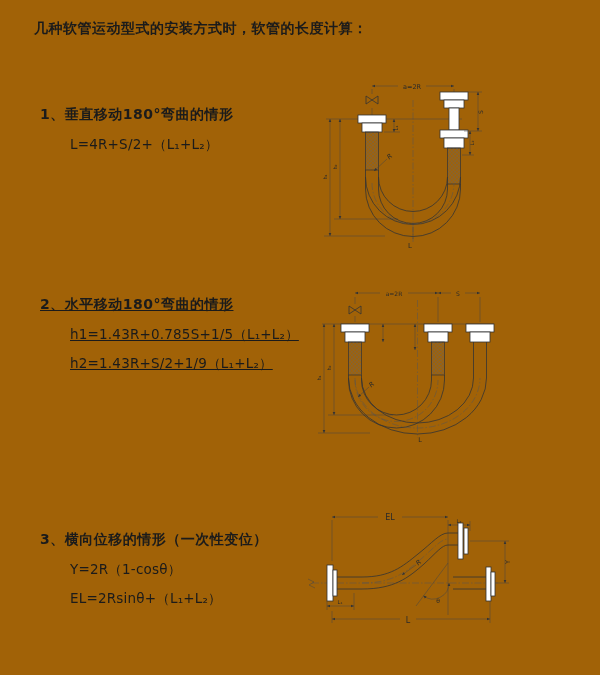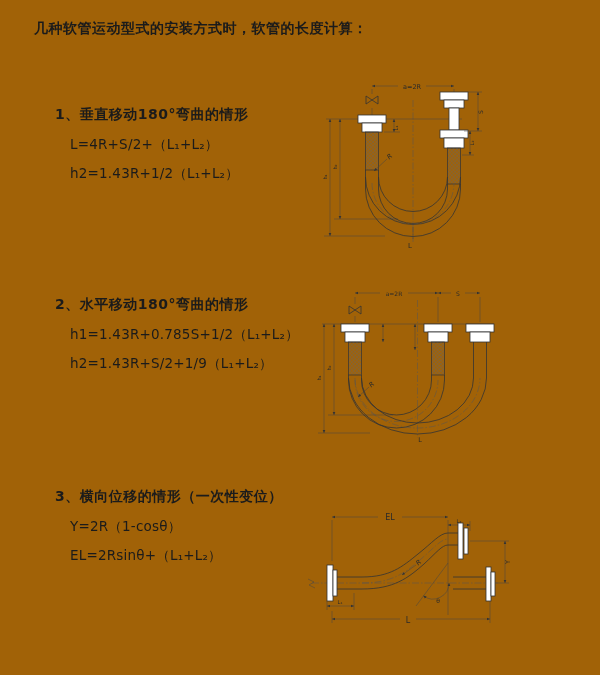--- a/index.html
+++ b/index.html
@@ -1,21 +1,21 @@
 <!DOCTYPE html>
 <html><head>
 <meta charset="utf-8">
 <style>
   html,body{margin:0;padding:0;}
   .page{position:relative;width:600px;height:675px;background:#a16207;overflow:hidden;
         font-family:"DejaVu Sans",sans-serif;color:#1b1b1b;}
   .title{position:absolute;left:34px;top:20px;font-size:14px;font-weight:bold;letter-spacing:.5px;}
   .section{position:absolute;left:40px;}
-  .sec1{top:106px;} .sec2{top:296px;} .sec3{top:488px;}
-  .sec-heading{font-size:14px;font-weight:bold;letter-spacing:.5px;margin:0 0 6px 15px;}
+  .sec1{top:106px;} .sec2{top:296px;text-decoration:underline;} .sec3{top:531px;}
+  .sec-heading{font-size:14px;font-weight:bold;letter-spacing:.5px;margin:0 0 6px 0;}
   .formulas{padding-left:22px;}
   .formula{font-size:13.5px;line-height:28.5px;white-space:nowrap;letter-spacing:.2px;margin-left:8px;}
   .diagram{position:absolute;}
   .d1{left:310px;top:72px;} .d2{left:308px;top:280px;} .d3{left:298px;top:503px;}
   svg{display:block;}
   svg text{font-family:"DejaVu Sans",sans-serif;fill:#2a2a2a;}
   .ln{stroke:#333;stroke-width:0.8;fill:none;}
   .thin{stroke:#444;stroke-width:0.5;fill:none;}
   .cl{stroke:#555;stroke-width:0.5;fill:none;stroke-dasharray:7 2 1.5 2;}
   .fit{stroke:#333;stroke-width:0.8;fill:#fff;}
@@ -24,28 +24,27 @@
 <body>
 
 <div class="page">
 
   <div class="title">几种软管运动型式的安装方式时，软管的长度计算：</div>
 
   <div class="section sec1">
     <div class="sec-heading">1、垂直移动180°弯曲的情形</div>
     <div class="formulas">
       <div class="formula">L=4R+S/2+（L₁+L₂）</div>
-      <div class="formula">h2=1.43R+1/2（L₁+L₂）</div>
     </div>
   </div>
 
   <div class="section sec2">
     <div class="sec-heading">2、水平移动180°弯曲的情形</div>
     <div class="formulas">
-      <div class="formula">h1=1.43R+0.785S+1/2（L₁+L₂）</div>
+      <div class="formula">h1=1.43R+0.785S+1/5（L₁+L₂）</div>
       <div class="formula">h2=1.43R+S/2+1/9（L₁+L₂）</div>
     </div>
   </div>
 
   <div class="section sec3">
     <div class="sec-heading">3、横向位移的情形（一次性变位）</div>
     <div class="formulas">
       <div class="formula">Y=2R（1-cosθ）</div>
       <div class="formula">EL=2Rsinθ+（L₁+L₂）</div>
     </div>

